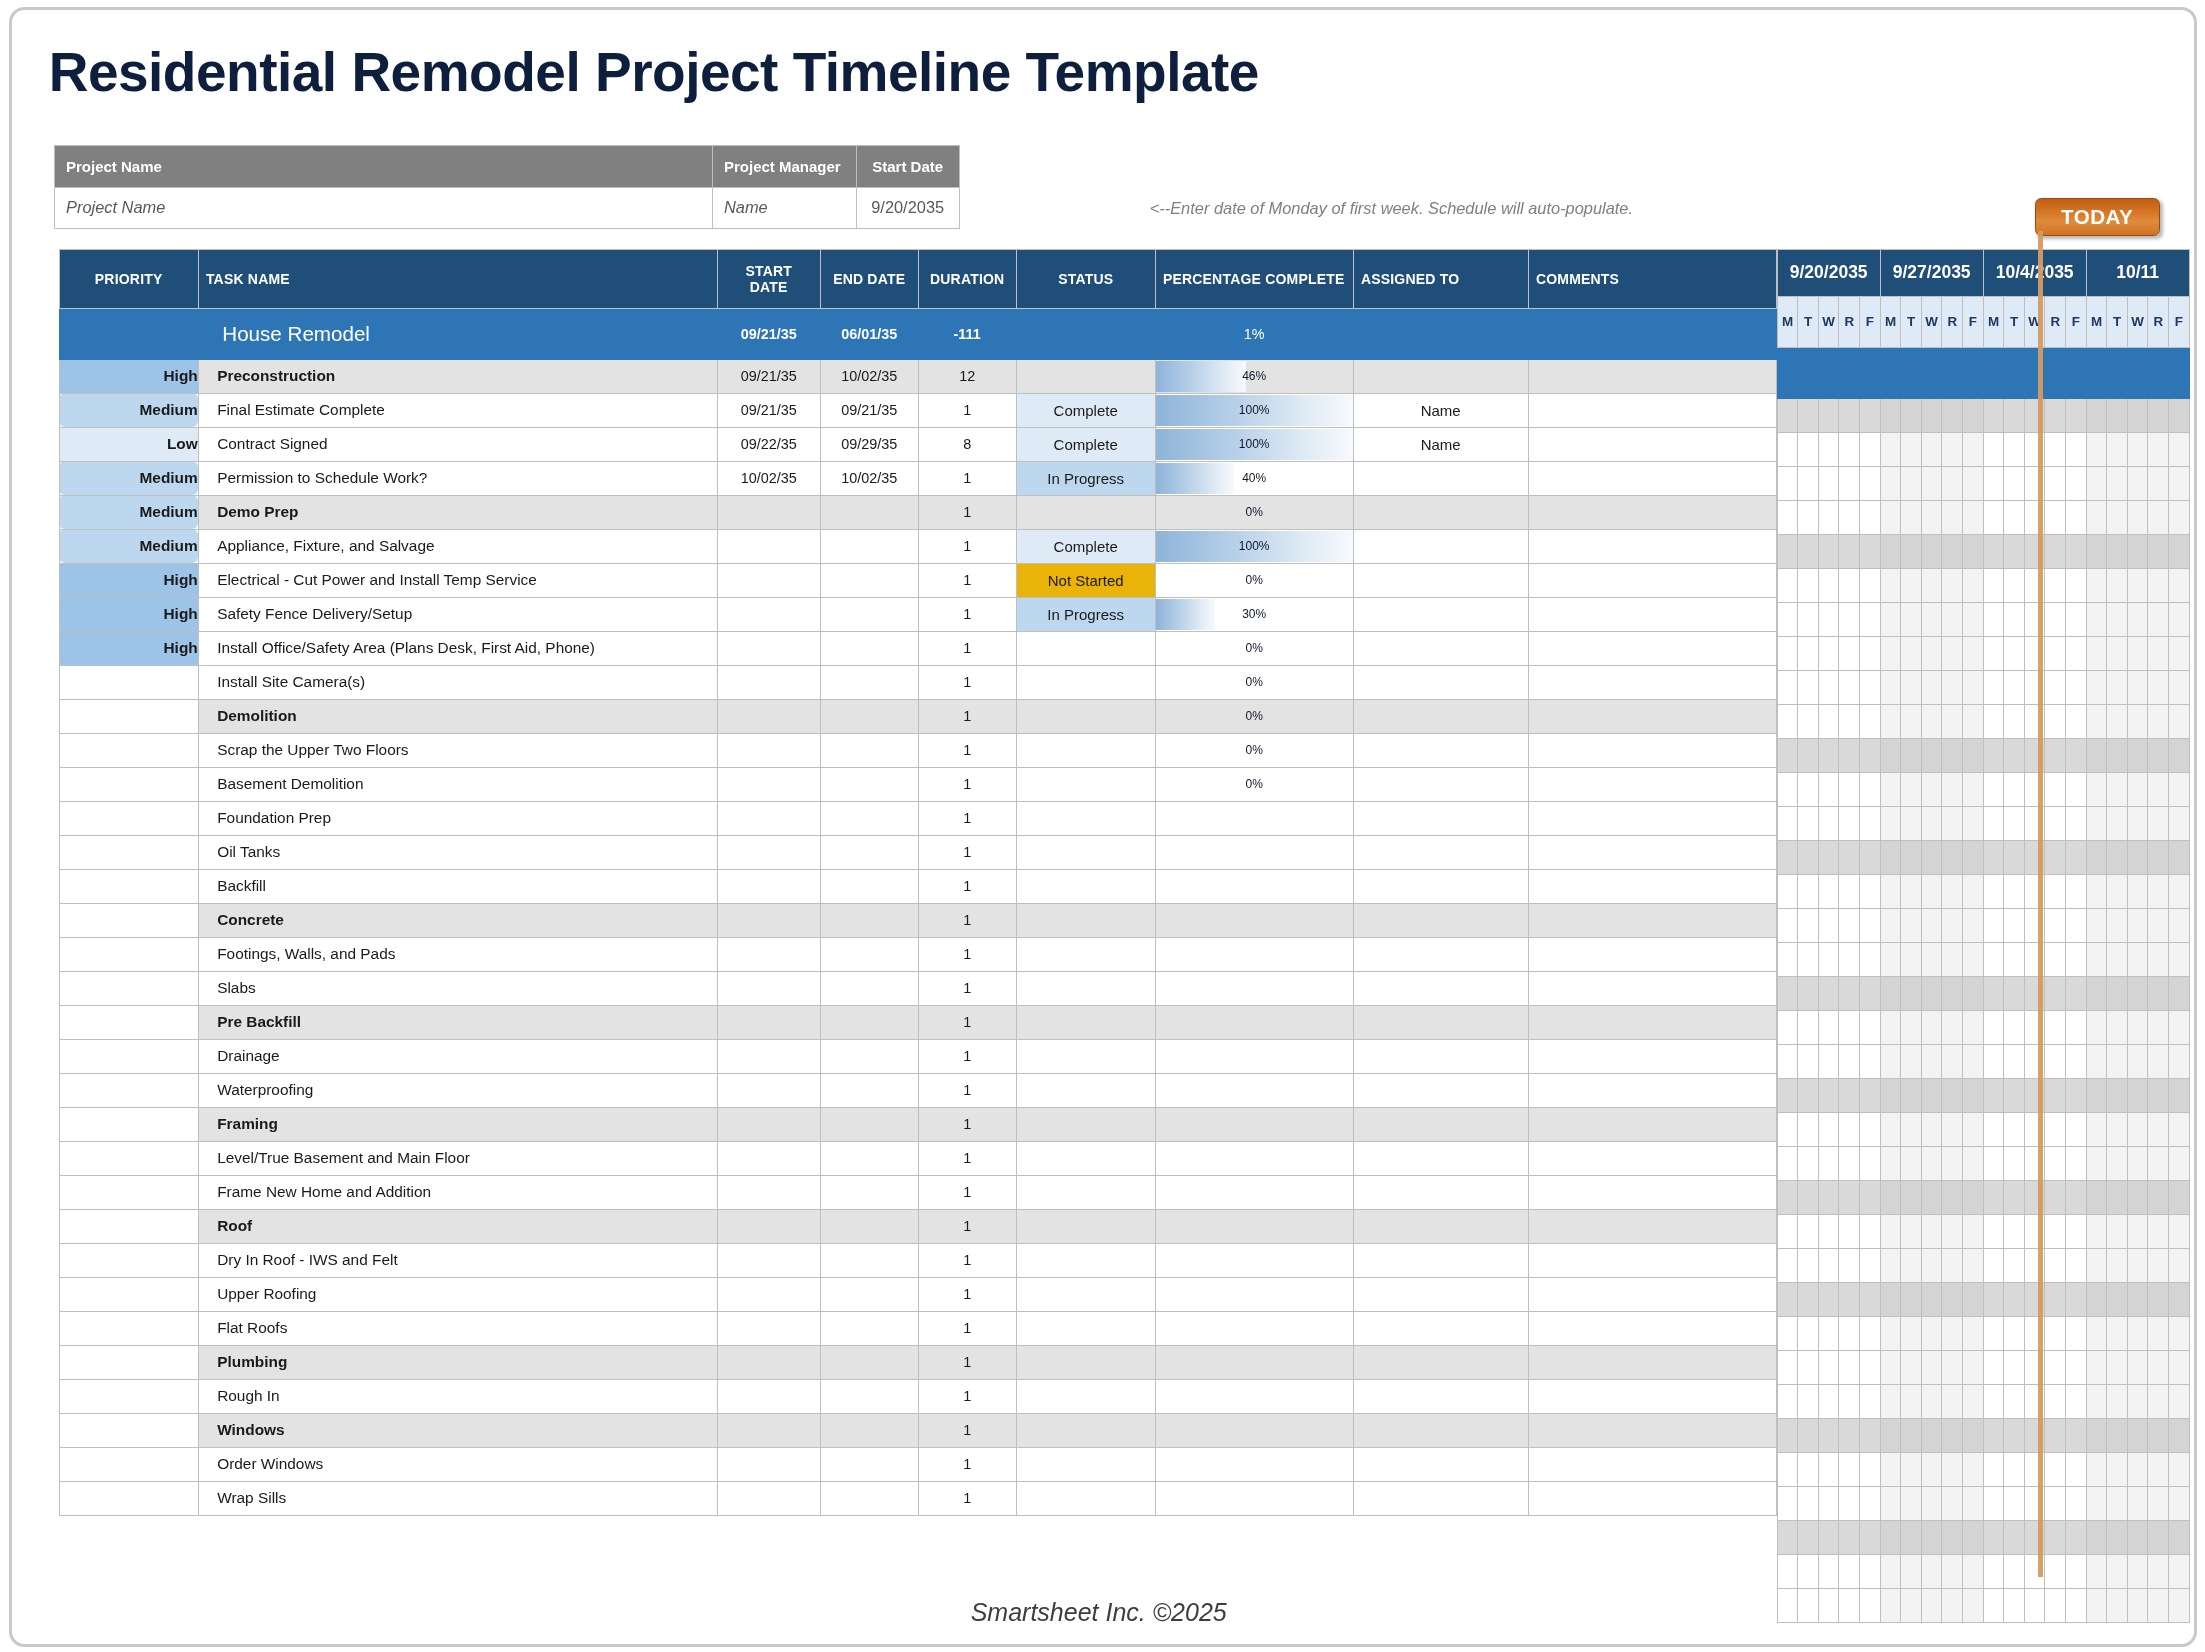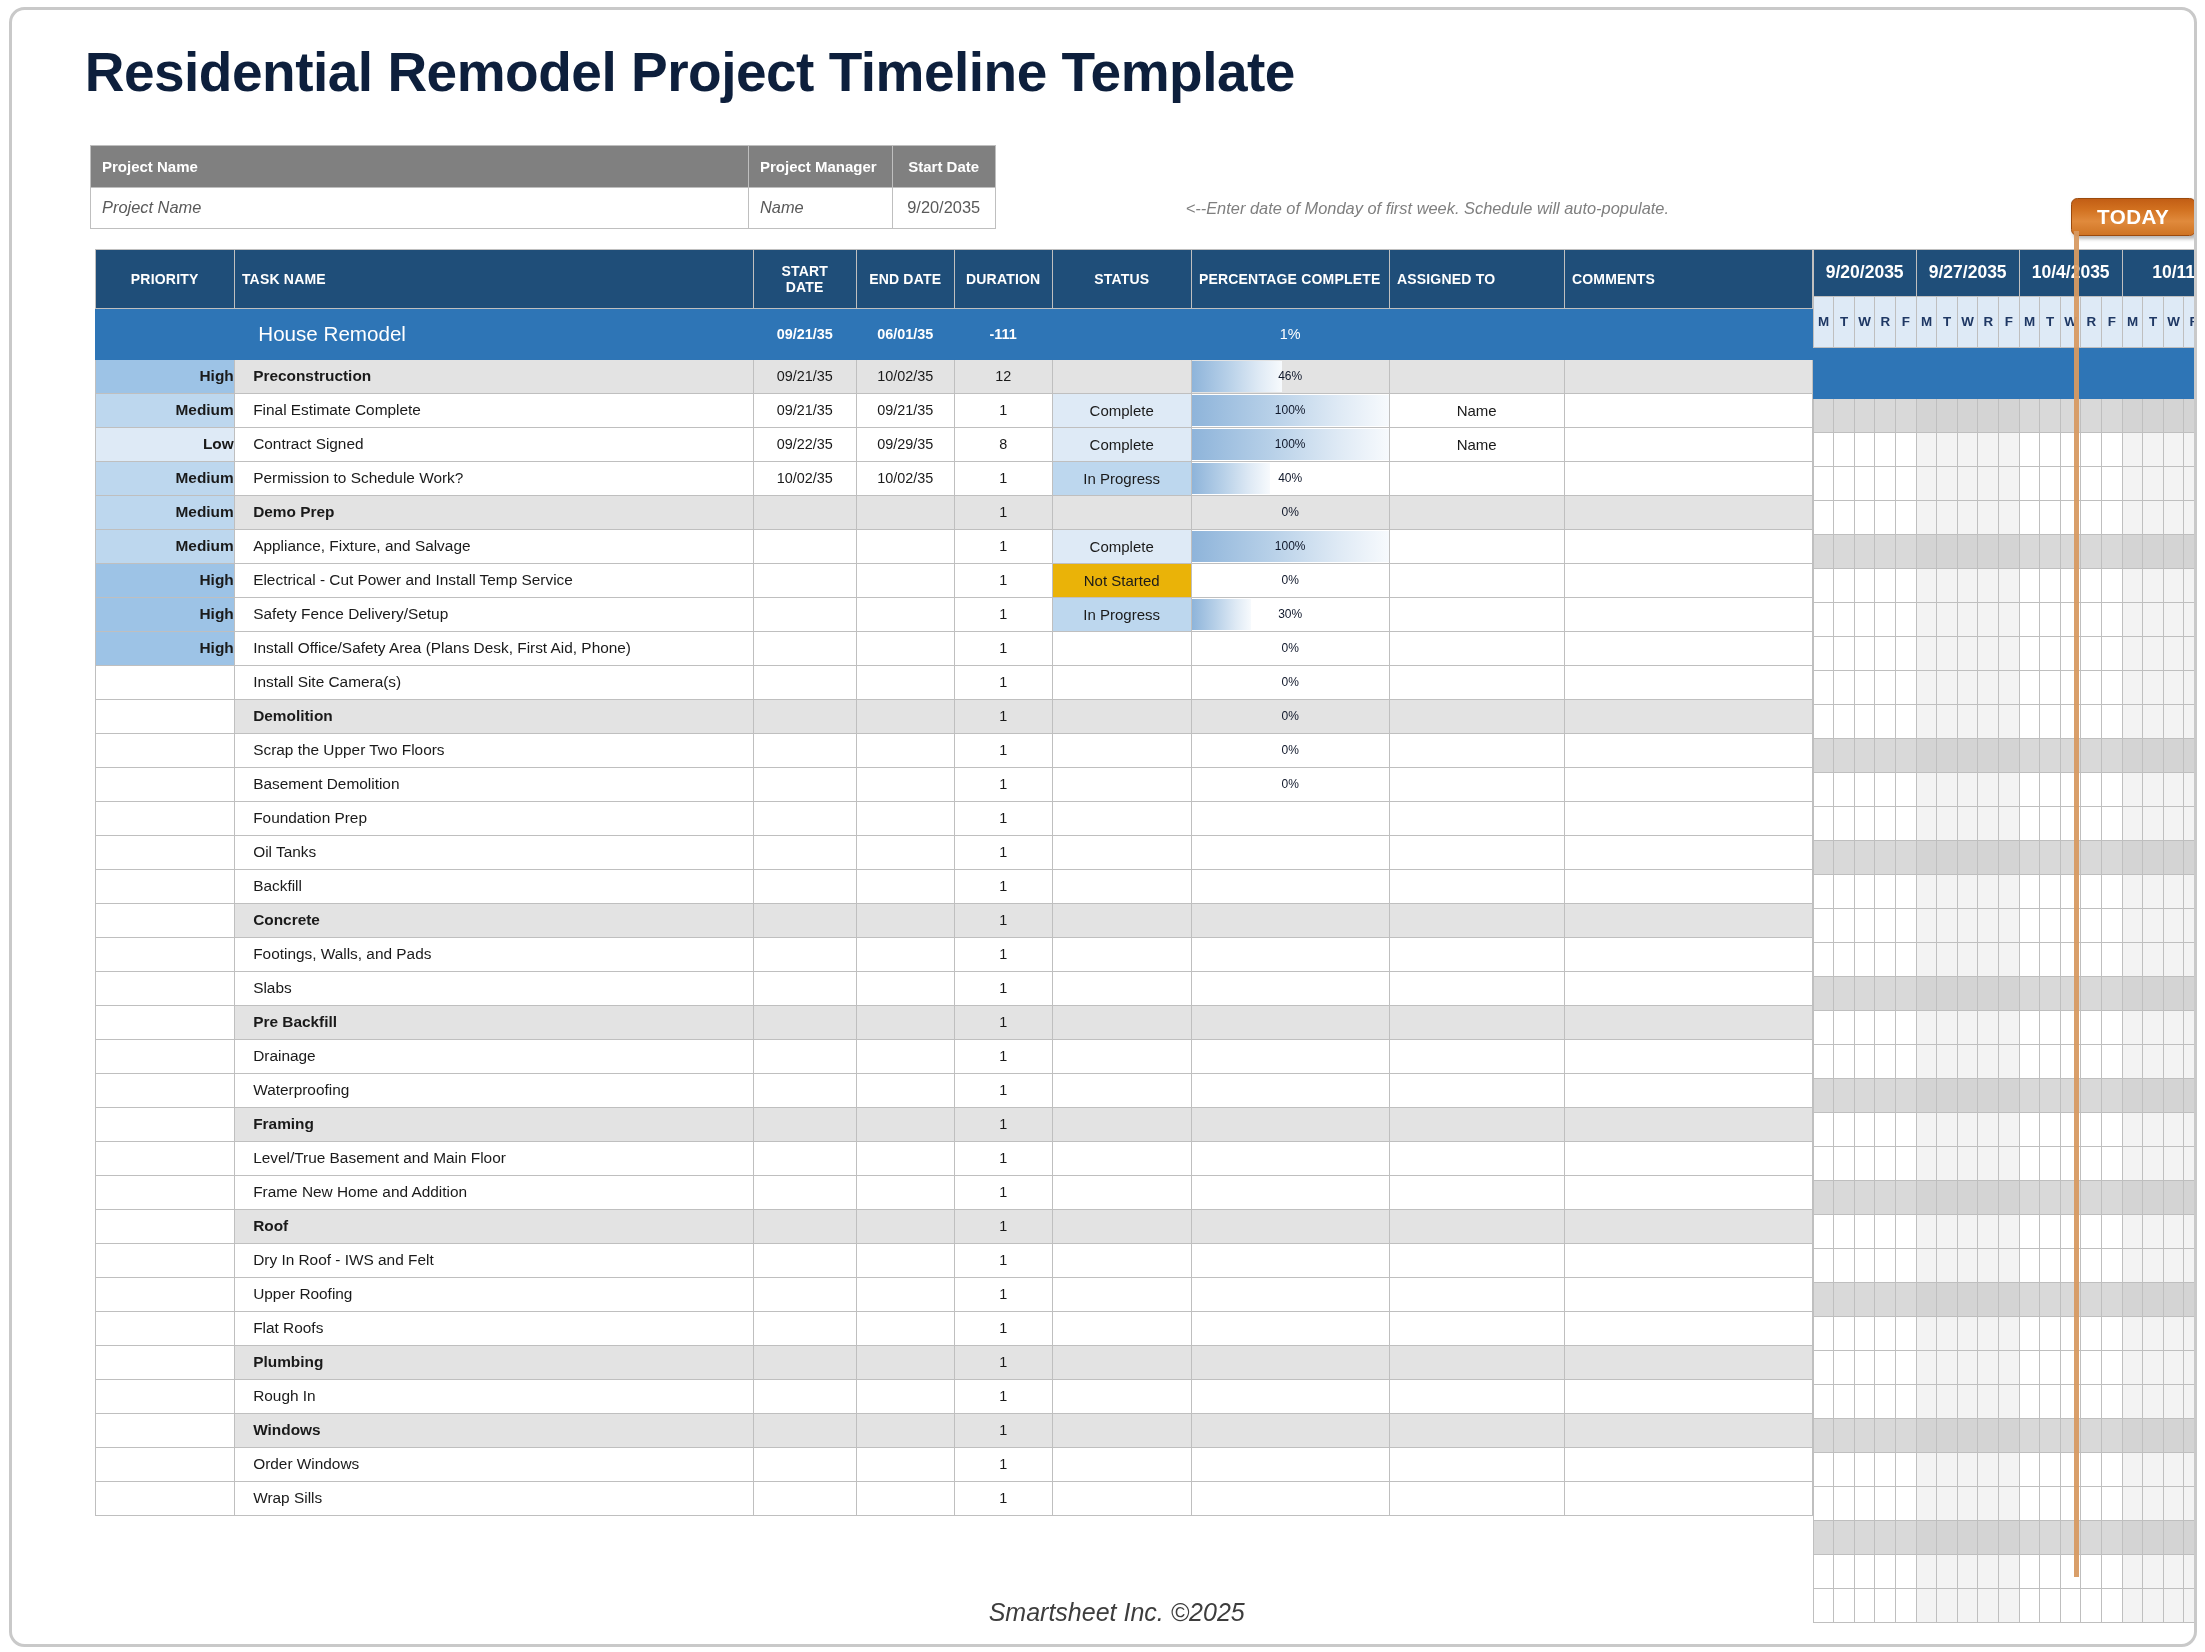--- a/index.html
+++ b/index.html
@@ -16,21 +16,20 @@
     background: #ffffff;
     border: 3.6px solid #c9c9c9;
     border-radius: 15.4px;
     overflow: hidden;
   }
   .inner {
     position: absolute;
     left: 0; top: 0; right: 0; bottom: 0;
     padding: 16px;
     overflow: hidden;
-    margin-left: 36px;
   }
 
   
   .title {
     position: absolute;
     left: 37px; top: 30px;
     font-size: 55px;
     font-weight: bold;
     color: #0d1f3c;
     letter-spacing: -0.5px;
@@ -177,21 +176,21 @@
   tr.summary td.num { font-size: 14.4px; font-weight: bold; }
   tr.summary td.pctc { font-size: 14.4px; }
 
   
   tr.section td { background: #e3e3e3; }
   tr.section td.task { font-weight: bold; }
   tr.section td.pri { background: inherit; }
 
   
   .p-high   { background: #9dc3e6 !important; }
-  .p-medium { background: #bdd7ee !important; }
+  .p-medium { background: #bdd7ee !important; border-radius: 6px; }
   .p-low    { background: #deeaf6 !important; }
   .p-none   { background: #ffffff; }
   tr.section td.p-none { background: #ffffff !important; }
 
   
   .s-complete   { background: #deeaf6; }
   .s-inprogress { background: #bdd7ee; }
   .s-notstarted { background: #eab308; }
   .s-none       { background: transparent; }
 

